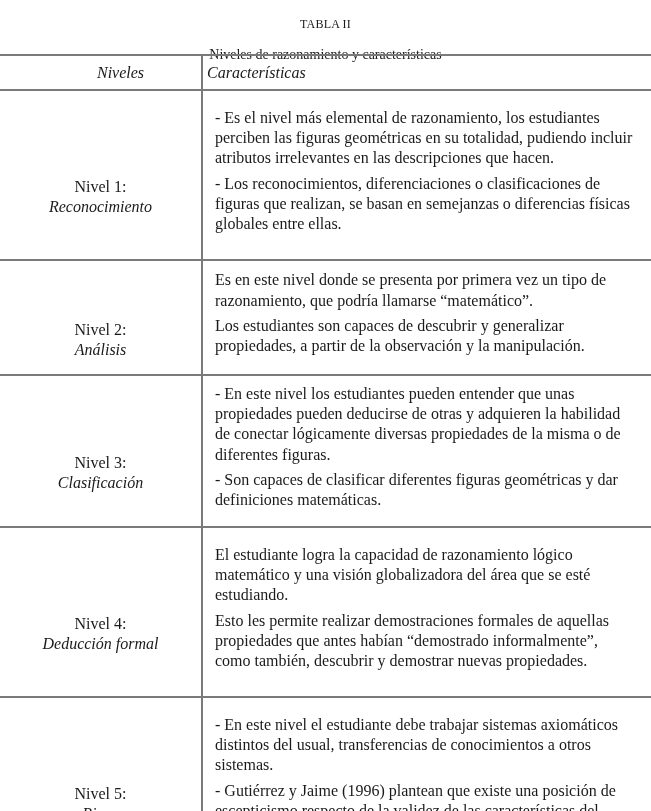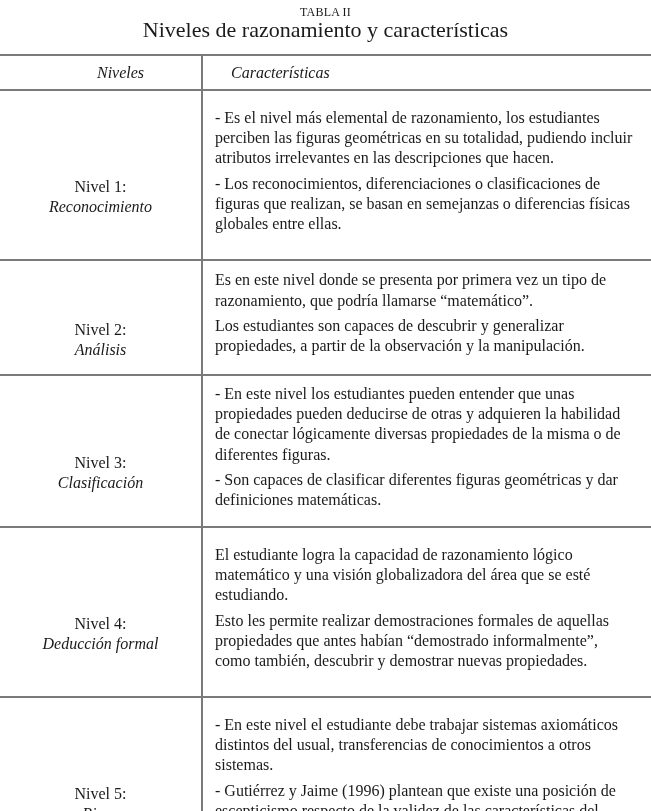--- a/index.html
+++ b/index.html
@@ -9,31 +9,31 @@
     }
     body {
       width: 651px;
       height: 811px;
       overflow: hidden;
       font-family: "Liberation Serif", "DejaVu Serif", serif;
       color: #1a1a1a;
     }
     .caption {
       text-align: center;
-      padding-top: 5px;
+      padding-top: 17px;
     }
     .caption .label {
       font-size: 12px;
       line-height: 14px;
       letter-spacing: 0.2px;
     }
     .caption .title {
-      font-size: 22px;
+      font-size: 14px;
       line-height: 20px;
-      margin-top: 1px;
+      margin-top: 14px;
     }
     table {
       position: absolute;
       top: 54px;
       left: 0;
       width: 651px;
       border-collapse: collapse;
       font-size: 16px;
     }
     th, td {
@@ -48,21 +48,21 @@
       height: 33px;
       text-align: left;
       border-radius: 10px;
     }
     th.col-level {
       width: 161px;
       text-align: center;
       padding-left: 40px;
     }
     th.col-char {
-      padding-left: 28px;
+      padding-left: 4px;
     }
     .col-level-cell {
       width: 201px;
       text-align: center;
       border-right: 2px solid #7a7a7a;
       line-height: 20px;
     }
     th.col-level { border-right: 2px solid #7a7a7a; }
     .lvl-name { display: block; margin-top: 44px; }
     .lvl-sub { display: block; font-style: italic; }

